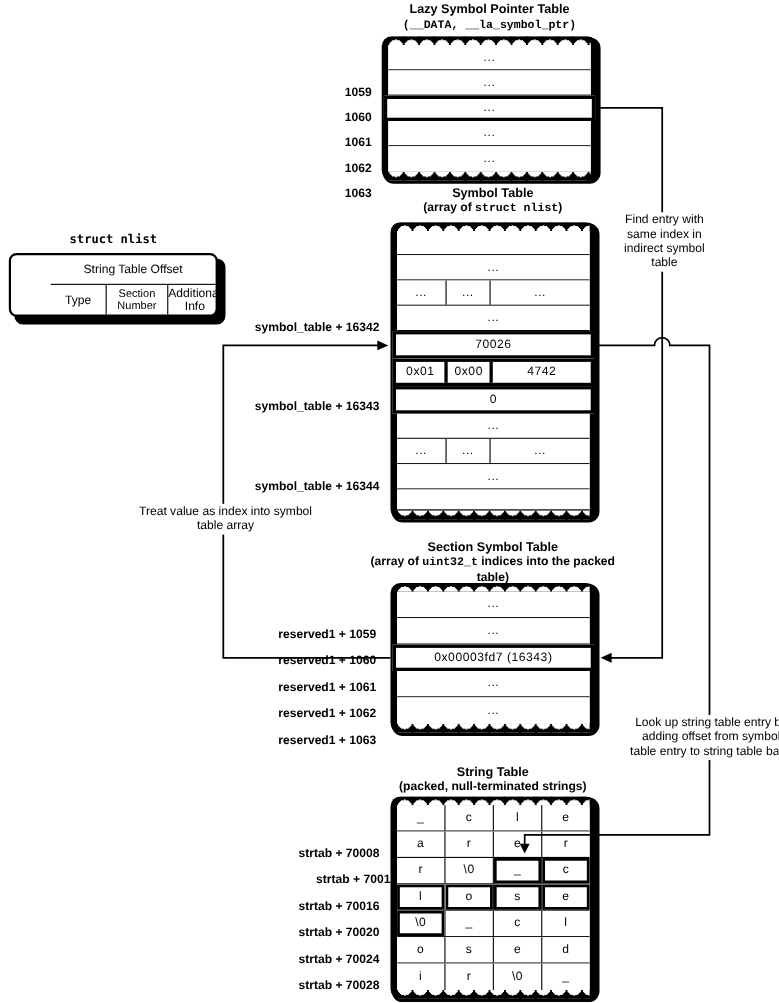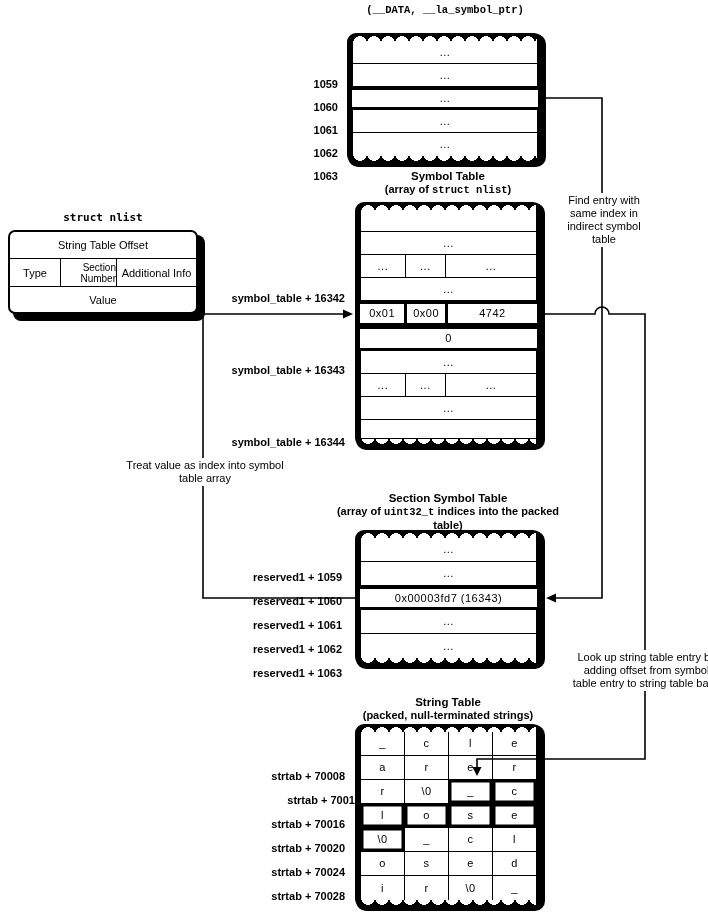--- a/index.html
+++ b/index.html
@@ -40,27 +40,27 @@
   .string .cell.hlc { box-shadow:inset 0 0 0 2.5px #000; z-index:2; }
   
   .rlabel { position:absolute; font-weight:bold; font-size:11px; line-height:14px; height:14px;
             text-align:right; z-index:2; white-space:nowrap;margin-top:32px; }
   .rlabel.sm { line-height:13px; height:13px; }
   
   .ltitle { position:absolute; font-family:"DejaVu Sans Mono", monospace; font-weight:bold;
             font-size:11px; text-align:center; z-index:2; }
   .legend { position:absolute; background:#fff; border:2.5px solid #000; border-radius:7px;
             box-shadow:6px 6px 0 1px #000; z-index:2; }
-  .lrow { display:flex; align-items:stretch; }
+  .lrow { display:flex; align-items:stretch;margin-left:36px; }
   .lrow + .lrow { border-top:1.5px solid #000; }
   .lr1, .lr3 { height:26px; }
   .lr2 { height:28px; }
   .lcell { flex:1; display:flex; align-items:center; justify-content:center;
            font-size:11px; text-align:center; }
-  .lcell + .lcell { border-left:1.5px solid #000;text-align:right; }
+  .lcell + .lcell { border-left:1.5px solid #000; }
   .lcell.w1 { flex:0 0 50px; }
   .lcell.w2 { flex:0 0 56px; font-size:10px; line-height:11px; }
   .lcell.w3 { flex:1; }
   
   svg.overlay { position:absolute; left:0; top:0; z-index:3; pointer-events:none; }
   .ln { fill:none; stroke:#000; stroke-width:1.6; }
   .ah { fill:#000; stroke:none; }
   
   .note { position:absolute; background:#fff; font-size:11px; line-height:13px;
           text-align:center; z-index:4; padding:1px 2px; }
@@ -73,26 +73,24 @@
   <div class="ltitle" style="left:8px;top:211px;width:190px">struct nlist</div>
   <div class="legend" style="left:8px;top:230px;width:190px">
     <div class="lrow lr1">
       <div class="lcell">String Table Offset</div>
     </div>
     <div class="lrow lr2">
       <div class="lcell w1">Type</div>
       <div class="lcell w2">Section Number</div>
       <div class="lcell w3">Additional Info</div>
     </div>
-    <div class="lrow lr3">
-      <div class="lcell">Value</div>
-    </div>
   </div>
 
   <div class="ttitle" style="left:345px;top:3px;width:200px">
+    <div class="t1">Lazy Symbol Pointer Table</div>
     <div class="t2"><span></span><span class="mono">(__DATA, __la_symbol_ptr)</span><span></span></div>
   </div>
   <div class="dtable lazy" id="t-lazy" style="left:347px;top:33px;width:196px">
       <div class="scallop top"></div>
       <div class="rows">
         <div class="row">
           <div class="cell c0">...</div>
         </div>
         <div class="row">
           <div class="cell c0">...</div>
@@ -126,20 +124,23 @@
         <div class="row">
           <div class="cell c0">...</div>
         </div>
         <div class="row">
           <div class="cell c0">...</div>
           <div class="cell c1">...</div>
           <div class="cell c2">...</div>
         </div>
         <div class="row">
           <div class="cell c0">...</div>
+        </div>
+        <div class="row hl">
+          <div class="cell c0">70026</div>
         </div>
         <div class="row hl">
           <div class="cell c0">0x01</div>
           <div class="cell c1">0x00</div>
           <div class="cell c2">4742</div>
         </div>
         <div class="row hl">
           <div class="cell c0">0</div>
         </div>
         <div class="row">

